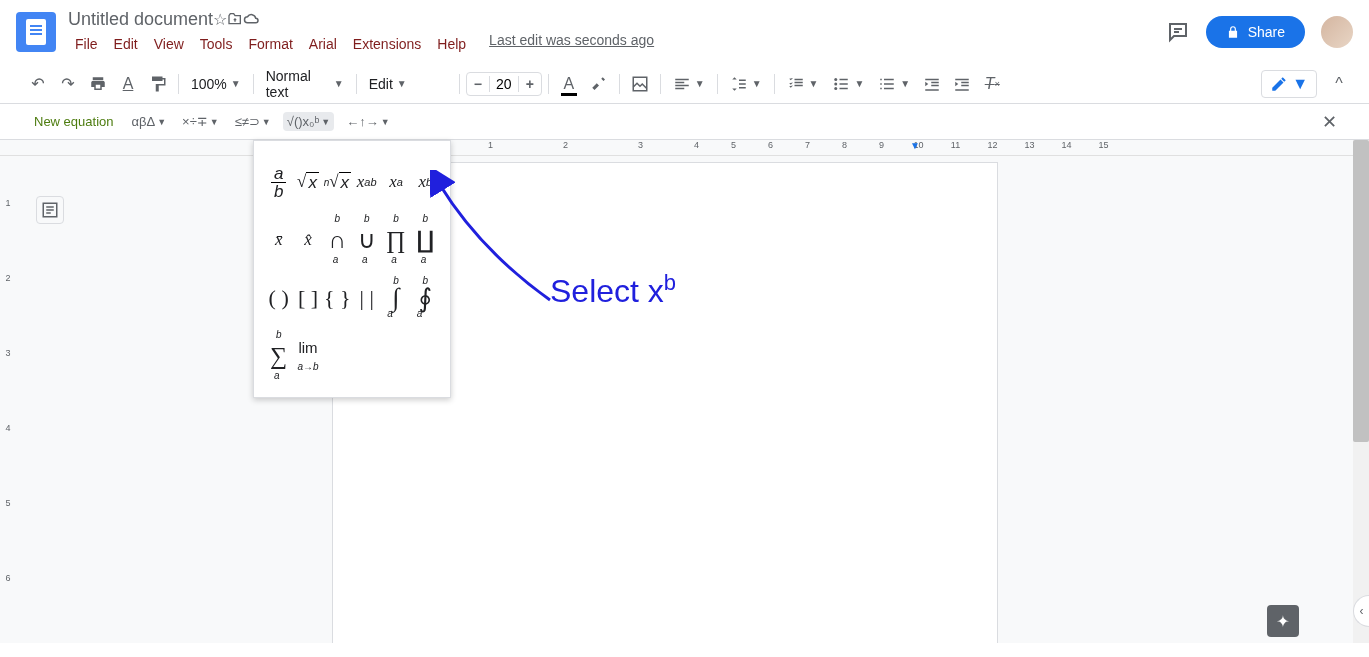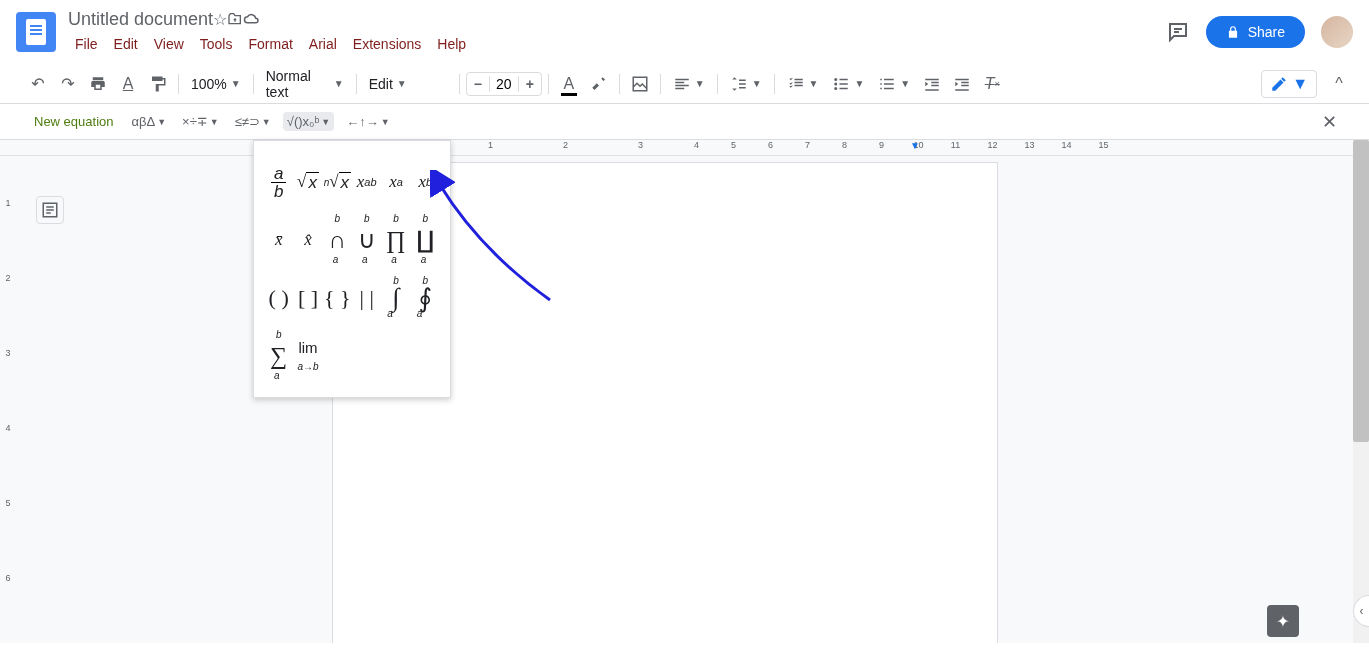--- a/index.html
+++ b/index.html
@@ -102,20 +102,21 @@
     </div>
     <div class="menubar">
       <span class="menu-item">File</span>
       <span class="menu-item">Edit</span>
       <span class="menu-item">View</span>
       <span class="menu-item">Tools</span>
       <span class="menu-item">Format</span>
       <span class="menu-item">Arial</span>
       <span class="menu-item">Extensions</span>
       <span class="menu-item">Help</span>
+      <span class="last-edit">Last edit was seconds ago</span>
     </div>
   </div>
   <div class="titlebar-right">
     <span class="comment-icon">
       <svg width="24" height="24" viewBox="0 0 24 24" fill="none" stroke="#5f6368" stroke-width="2">
           <path d="M4 4h16v12H8l-4 4V4z"></path>
           <path d="M8 9h8M8 12h5"></path>
         </svg>
     </span>
     <button class="share-btn">
@@ -338,20 +339,21 @@
 
 <div class="annotation">
   <svg width="140" height="150" viewBox="0 0 140 150">
     <defs>
         <marker id="arr" markerWidth="10" markerHeight="10" refX="2" refY="5" orient="auto">
           <path d="M0,0 L10,5 L0,10 z" fill="#2020dd"></path>
         </marker>
       </defs>
     <path d="M 120 130 Q 50 80 10 15" stroke="#2020dd" stroke-width="3" fill="none" marker-end="url(#arr)"></path>
   </svg>
+  <div class="anno-text"><span>Select x</span><sup>b</sup></div>
 </div>
 
 <div class="scrollbar">
   <div class="scroll-thumb"></div>
 </div>
 
 <div class="explore-btn">✦</div>
 <div class="side-tab">‹</div>
 
 </body></html>

